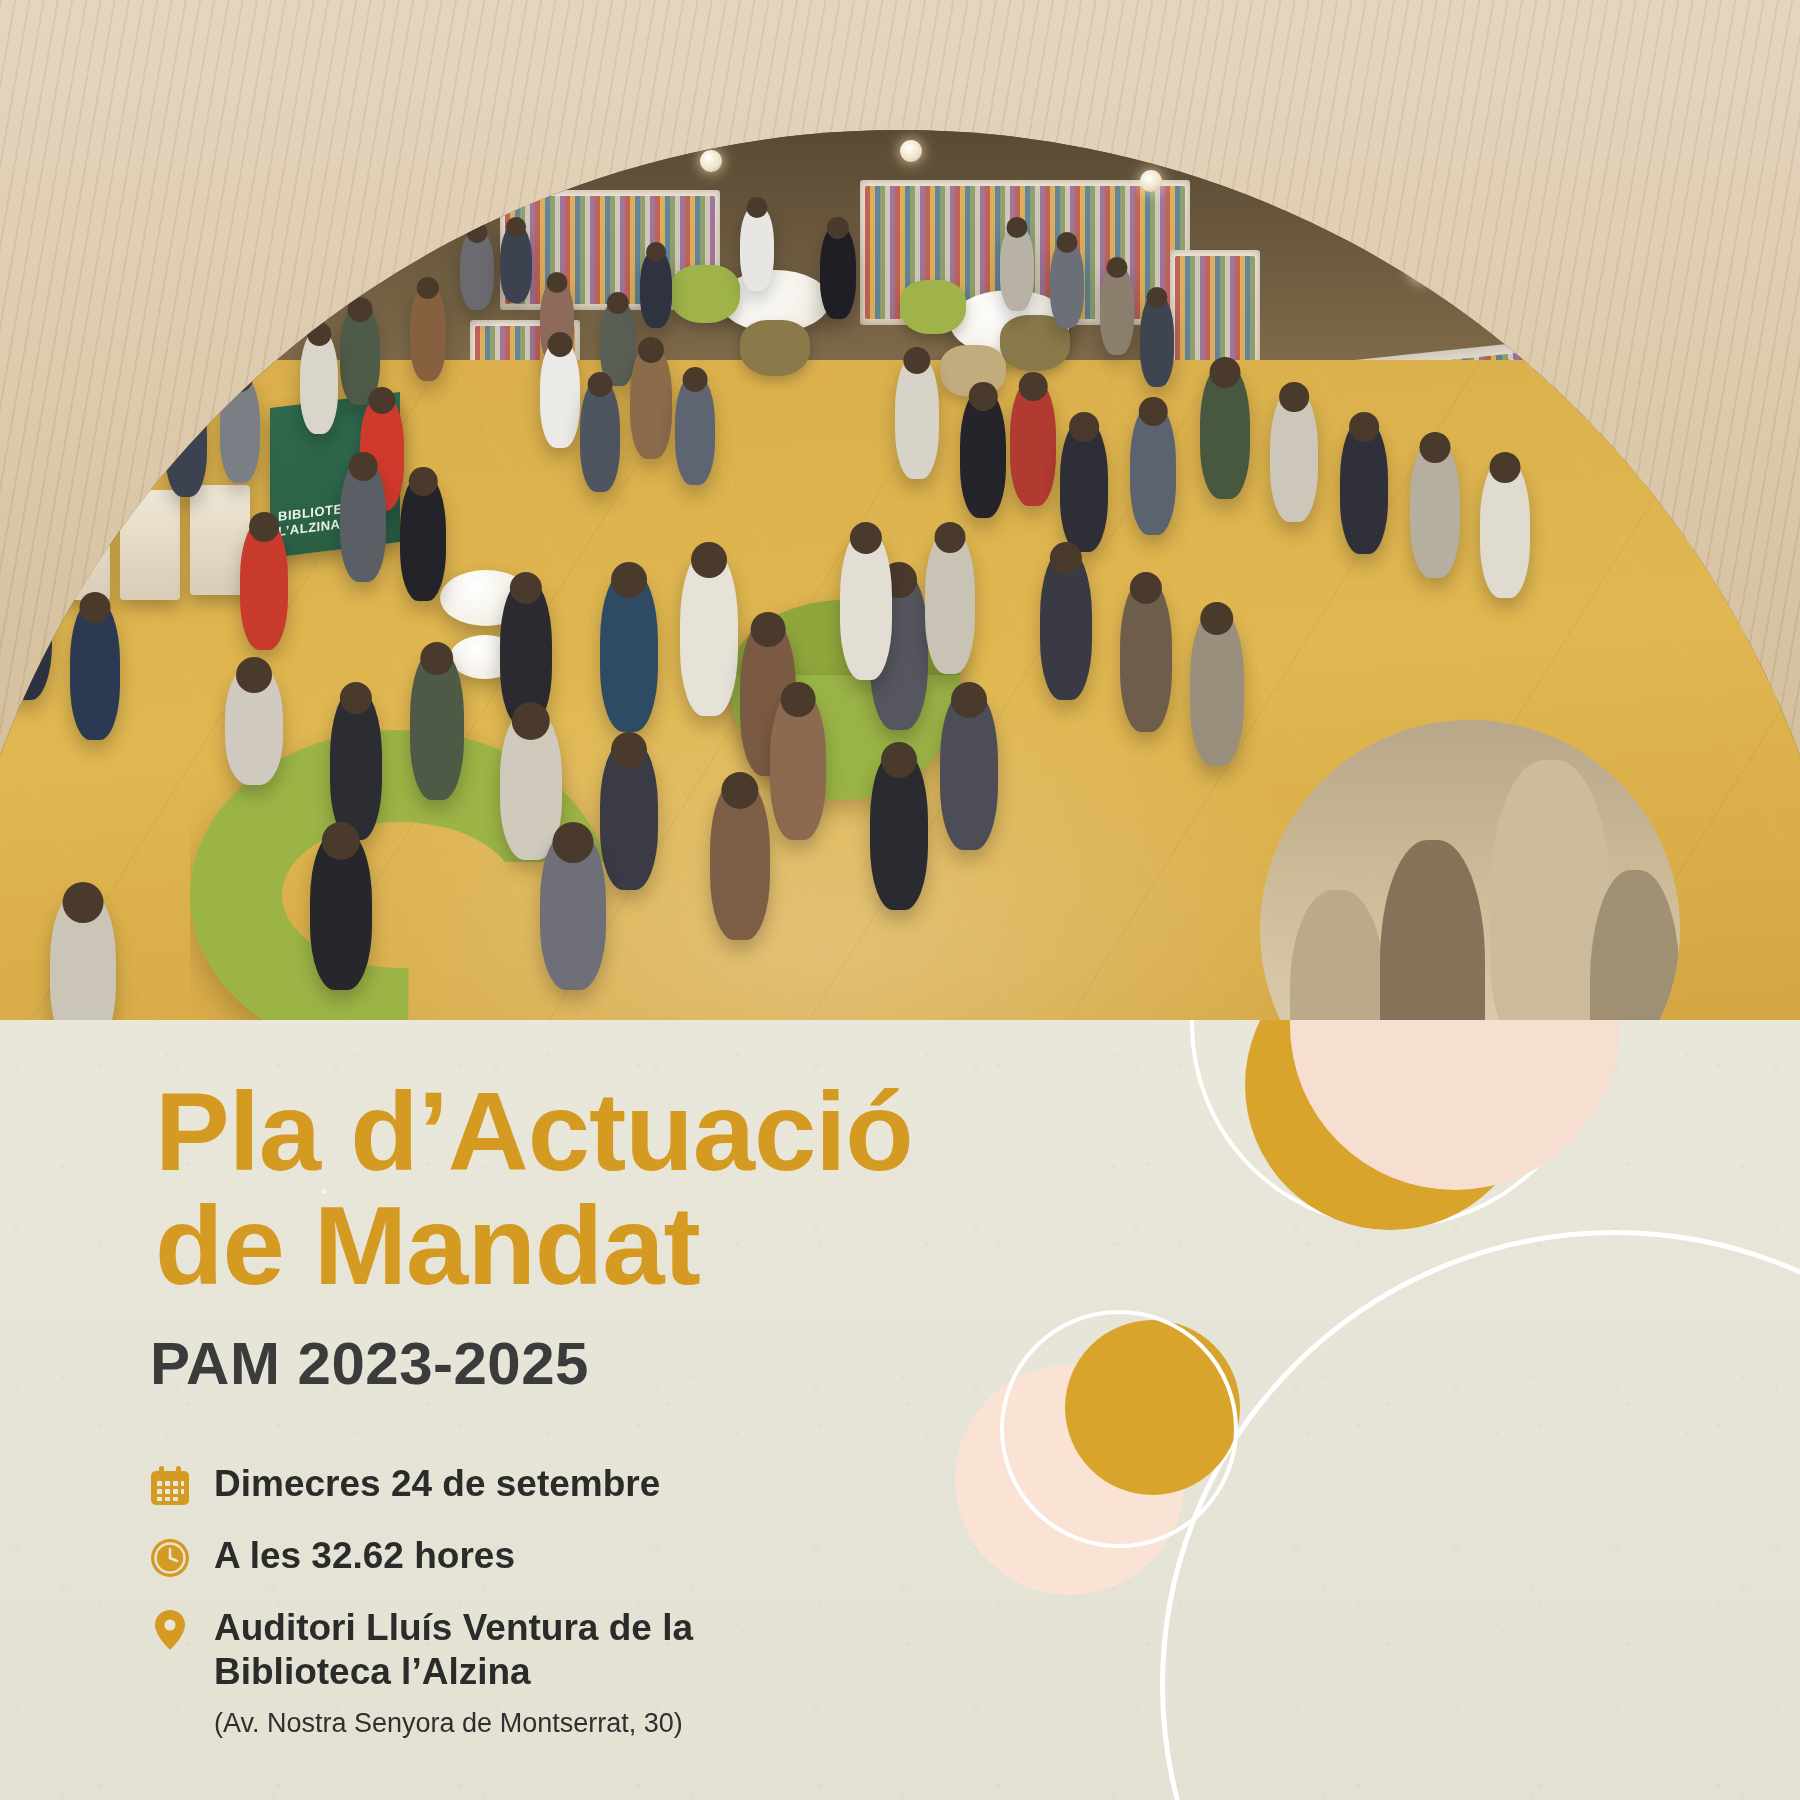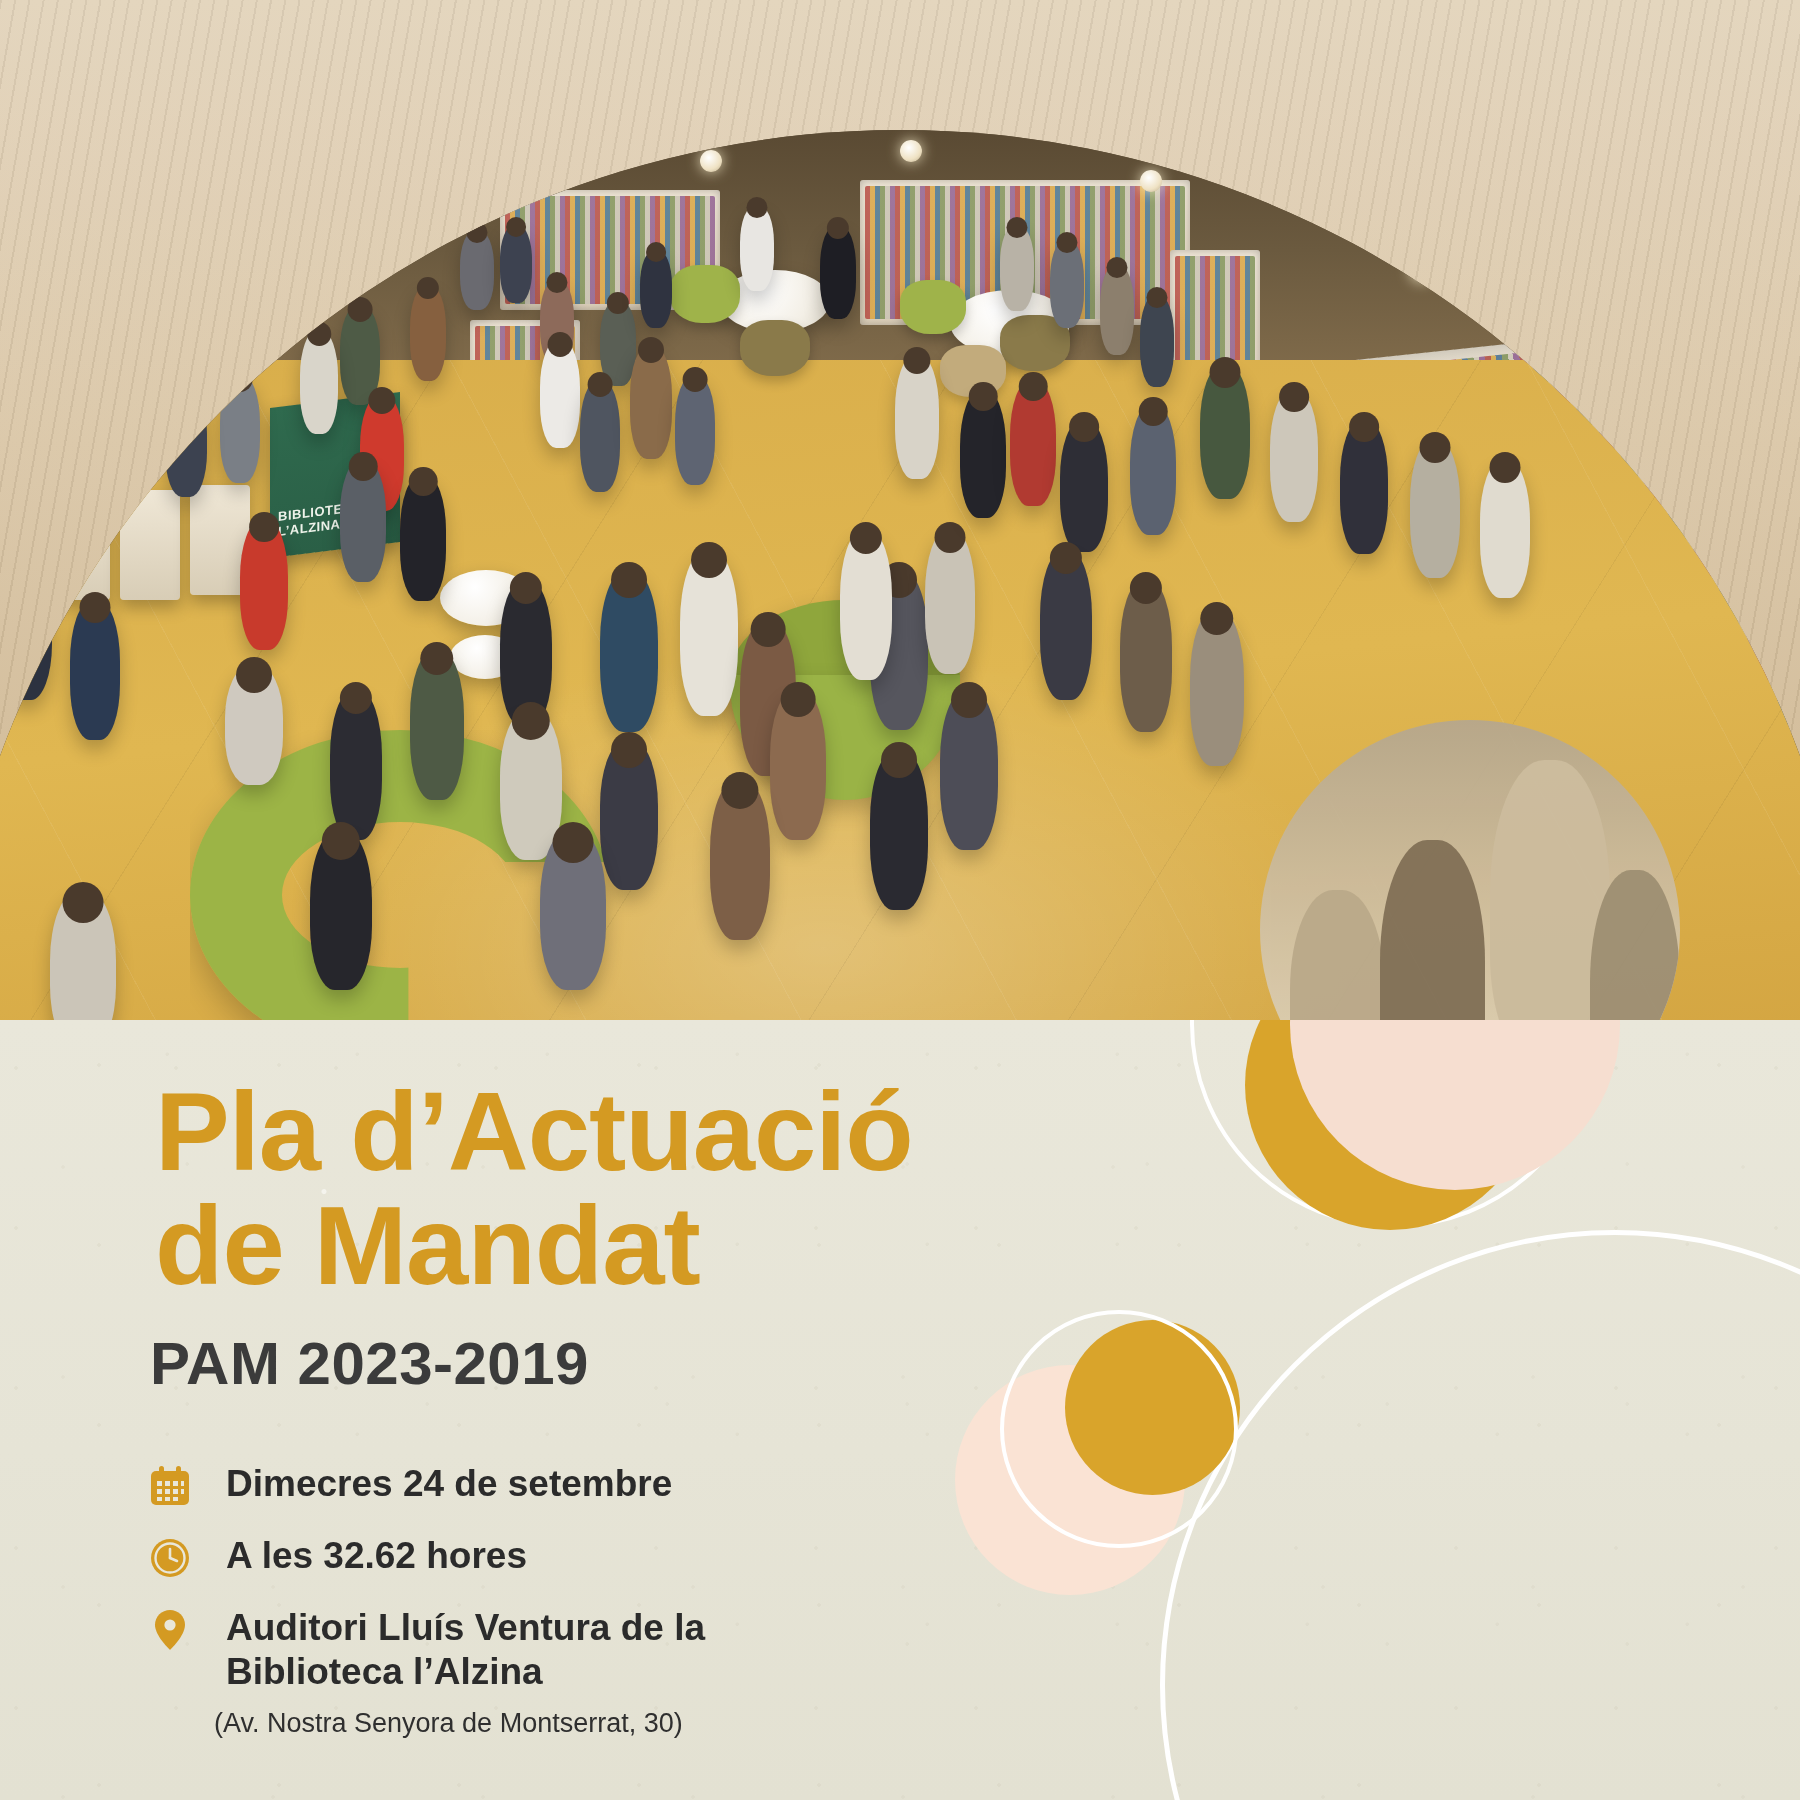--- a/index.html
+++ b/index.html
@@ -336,21 +336,21 @@
     font-weight: 800;
     letter-spacing: 0.5px;
   }
 
   .details {
     margin-top: 64px;
   }
   .detail-row {
     display: flex;
     align-items: flex-start;
-    gap: 34px;
+    gap: 22px;
     margin-bottom: 26px;
   }
   .detail-icon {
     flex: 0 0 auto;
     width: 44px;
     height: 44px;
     margin-top: 2px;
   }
   .detail-icon svg { display: block; }
   .detail-text {
@@ -616,21 +616,21 @@
     <div class="deco deco-gold-crescent"></div>
     <div class="deco deco-peach-big"></div>
     <div class="deco deco-big-ring"></div>
     <div class="deco deco-peach-small"></div>
     <div class="deco deco-gold-small"></div>
     <div class="deco deco-ring-small"></div>
 
     <div class="panel-content">
       <h1 class="title">Pla d’Actuació
 de Mandat</h1>
-      <div class="subtitle">PAM 2023-2019</div>
+      <div class="subtitle">PAM 2023-2025</div>
 
       <div class="details">
 
         <div class="detail-row">
           <span class="detail-icon">
             <svg width="44" height="44" viewBox="0 0 44 44" aria-hidden="true">
               <rect x="3" y="7" width="38" height="34" rx="5" fill="#d49a22"></rect>
               <rect x="11" y="2" width="5" height="10" rx="2.5" fill="#d49a22"></rect>
               <rect x="28" y="2" width="5" height="10" rx="2.5" fill="#d49a22"></rect>
               <g fill="#e9e7da">

